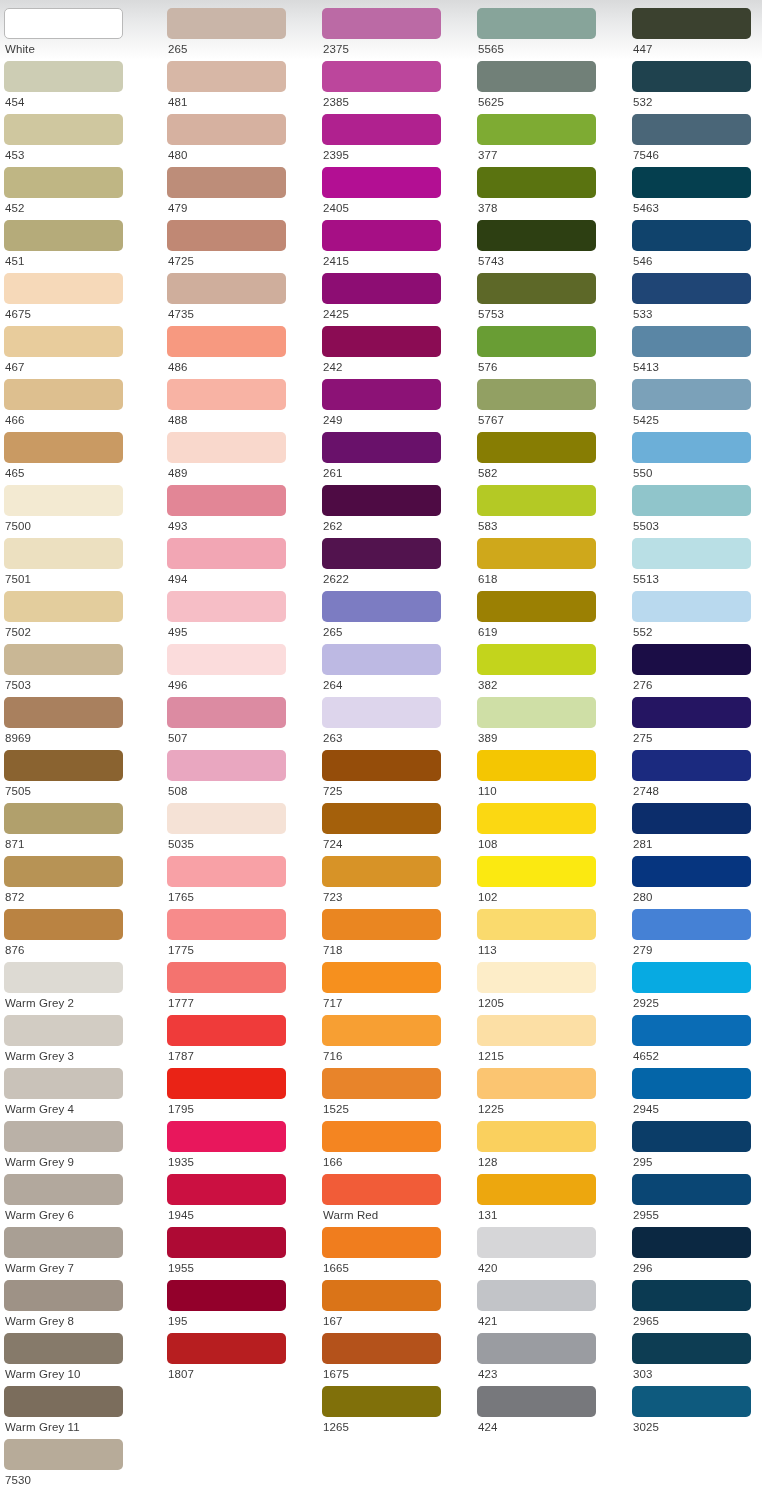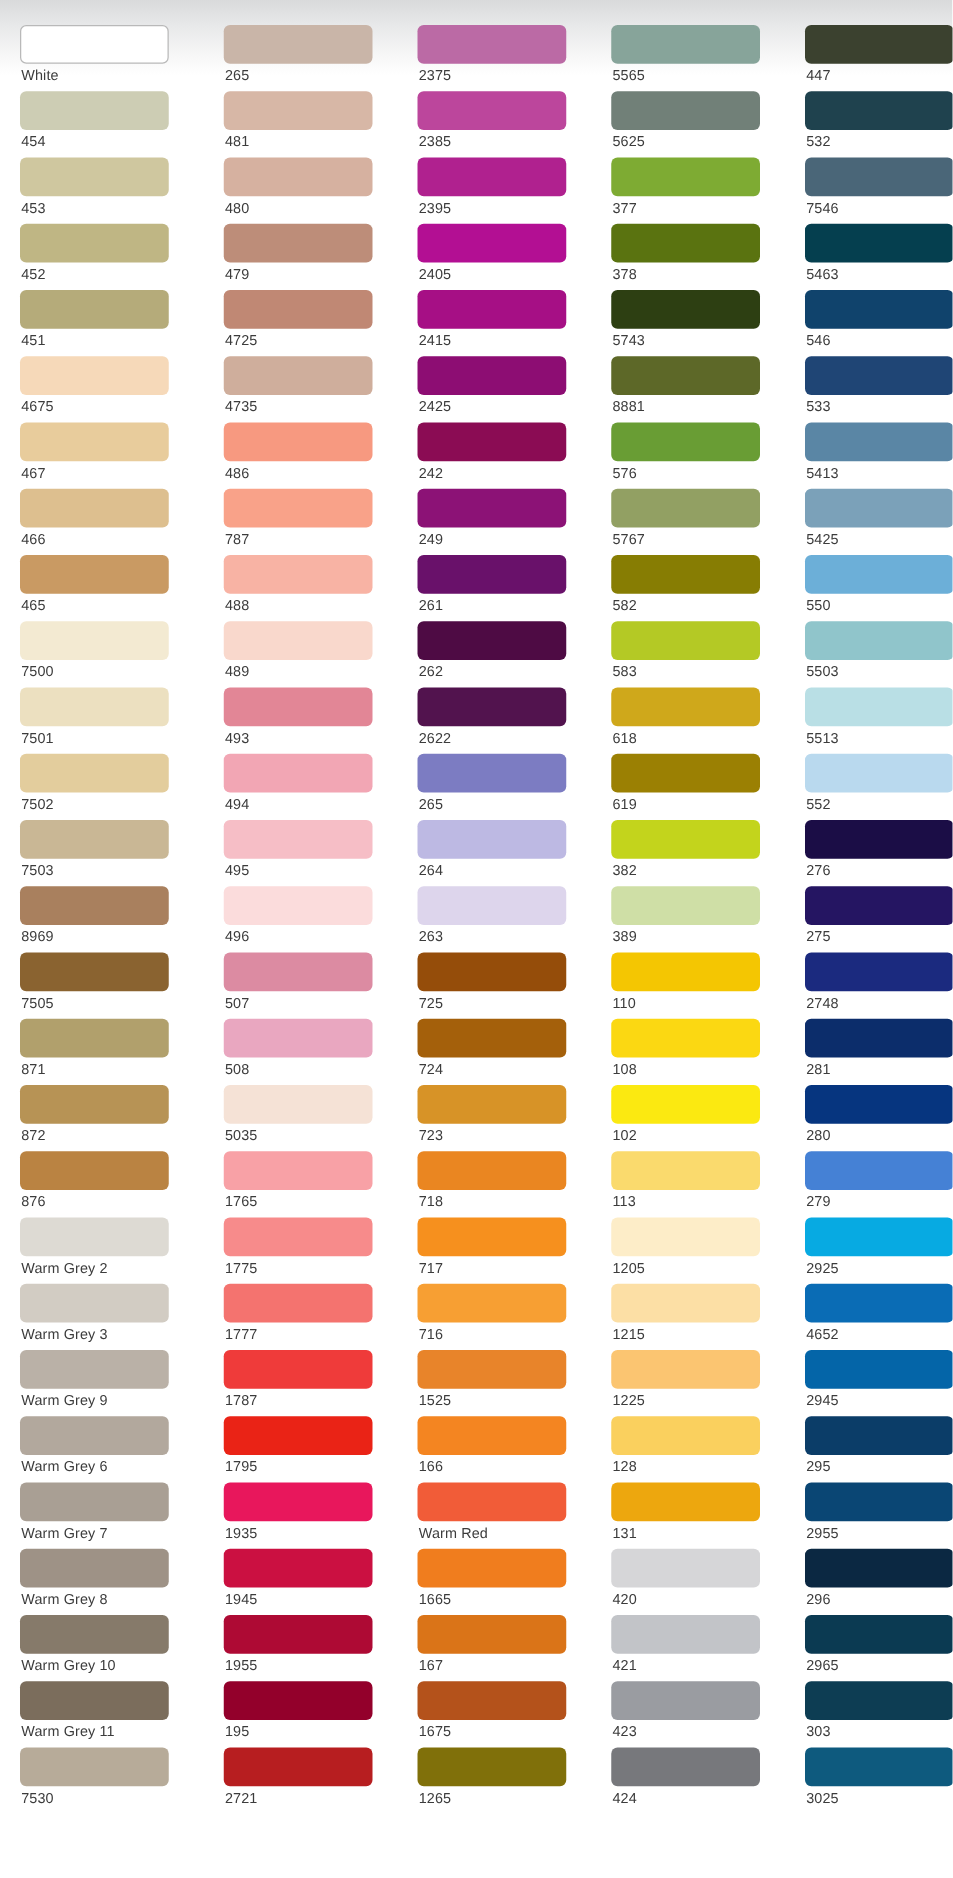--- a/index.html
+++ b/index.html
@@ -24,21 +24,21 @@
     height: 60px;
     background: linear-gradient(to bottom, #d9dadb 0%, #e8e9ea 35%, #f7f7f7 75%, #ffffff 100%);
     z-index: 0;
     pointer-events: none;
   }
   .chart {
     position: relative;
     z-index: 1;
     display: flex;
     width: 758px;
-    padding: 16px;
+    padding: 4px;
   }
   .swatch-column {
     width: 155px;
     flex: 0 0 155px;
     padding-left: 0;
   }
   .swatch-column:last-child { flex: 0 0 142px; width: 142px; }
 
   .swatch-cell {
     height: 53px;
@@ -158,20 +158,24 @@
       </div>
       <div class="swatch-cell">
         <div class="swatch-chip" style="background: rgb(221, 218, 211);"></div>
         <div class="swatch-label">Warm Grey 2</div>
       </div>
       <div class="swatch-cell">
         <div class="swatch-chip" style="background: rgb(210, 204, 195);"></div>
         <div class="swatch-label">Warm Grey 3</div>
       </div>
       <div class="swatch-cell">
+        <div class="swatch-chip" style="background: rgb(201, 194, 185);"></div>
+        <div class="swatch-label">Warm Grey 4</div>
+      </div>
+      <div class="swatch-cell">
         <div class="swatch-chip" style="background: rgb(186, 177, 167);"></div>
         <div class="swatch-label">Warm Grey 9</div>
       </div>
       <div class="swatch-cell">
         <div class="swatch-chip" style="background: rgb(178, 168, 157);"></div>
         <div class="swatch-label">Warm Grey 6</div>
       </div>
       <div class="swatch-cell">
         <div class="swatch-chip" style="background: rgb(169, 159, 148);"></div>
         <div class="swatch-label">Warm Grey 7</div>
@@ -216,24 +220,20 @@
       </div>
       <div class="swatch-cell">
         <div class="swatch-chip" style="background: rgb(207, 174, 156);"></div>
         <div class="swatch-label">4735</div>
       </div>
       <div class="swatch-cell">
         <div class="swatch-chip" style="background: rgb(247, 153, 128);"></div>
         <div class="swatch-label">486</div>
       </div>
       <div class="swatch-cell">
-        <div class="swatch-chip" style="background: rgb(249, 162, 137);"></div>
-        <div class="swatch-label">787</div>
-      </div>
-      <div class="swatch-cell">
         <div class="swatch-chip" style="background: rgb(248, 179, 164);"></div>
         <div class="swatch-label">488</div>
       </div>
       <div class="swatch-cell">
         <div class="swatch-chip" style="background: rgb(249, 216, 204);"></div>
         <div class="swatch-label">489</div>
       </div>
       <div class="swatch-cell">
         <div class="swatch-chip" style="background: rgb(226, 134, 150);"></div>
         <div class="swatch-label">493</div>
@@ -293,21 +293,21 @@
       <div class="swatch-cell">
         <div class="swatch-chip" style="background: rgb(174, 10, 52);"></div>
         <div class="swatch-label">1955</div>
       </div>
       <div class="swatch-cell">
         <div class="swatch-chip" style="background: rgb(147, 0, 43);"></div>
         <div class="swatch-label">195</div>
       </div>
       <div class="swatch-cell">
         <div class="swatch-chip" style="background: rgb(183, 30, 32);"></div>
-        <div class="swatch-label">2721</div>
+        <div class="swatch-label">1807</div>
       </div>
     </div>
     <div class="swatch-column">
       <div class="swatch-cell">
         <div class="swatch-chip" style="background: rgb(187, 106, 165);"></div>
         <div class="swatch-label">2375</div>
       </div>
       <div class="swatch-cell">
         <div class="swatch-chip" style="background: rgb(188, 70, 156);"></div>
         <div class="swatch-label">2385</div>
@@ -429,21 +429,21 @@
       <div class="swatch-cell">
         <div class="swatch-chip" style="background: rgb(90, 115, 16);"></div>
         <div class="swatch-label">378</div>
       </div>
       <div class="swatch-cell">
         <div class="swatch-chip" style="background: rgb(45, 63, 18);"></div>
         <div class="swatch-label">5743</div>
       </div>
       <div class="swatch-cell">
         <div class="swatch-chip" style="background: rgb(93, 104, 40);"></div>
-        <div class="swatch-label">8881</div>
+        <div class="swatch-label">5753</div>
       </div>
       <div class="swatch-cell">
         <div class="swatch-chip" style="background: rgb(105, 157, 52);"></div>
         <div class="swatch-label">576</div>
       </div>
       <div class="swatch-cell">
         <div class="swatch-chip" style="background: rgb(146, 160, 99);"></div>
         <div class="swatch-label">5767</div>
       </div>
       <div class="swatch-cell">

